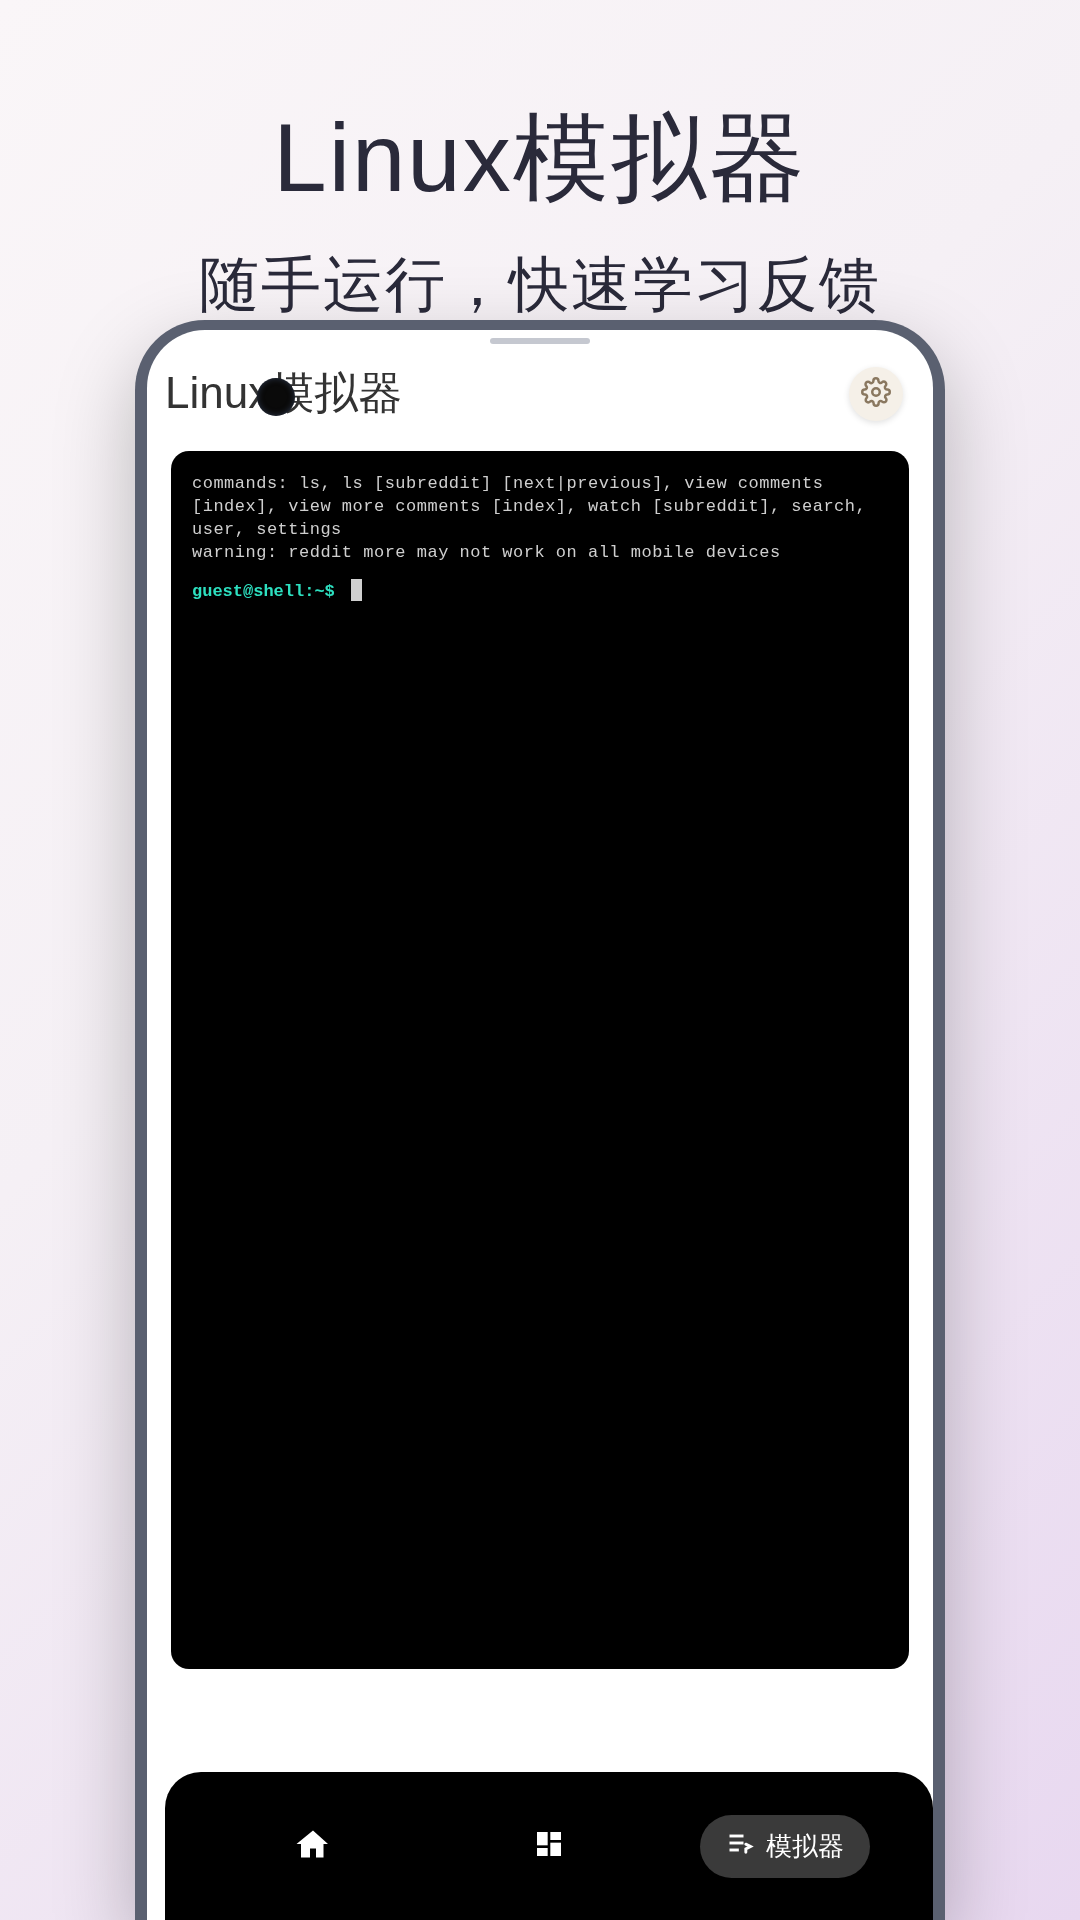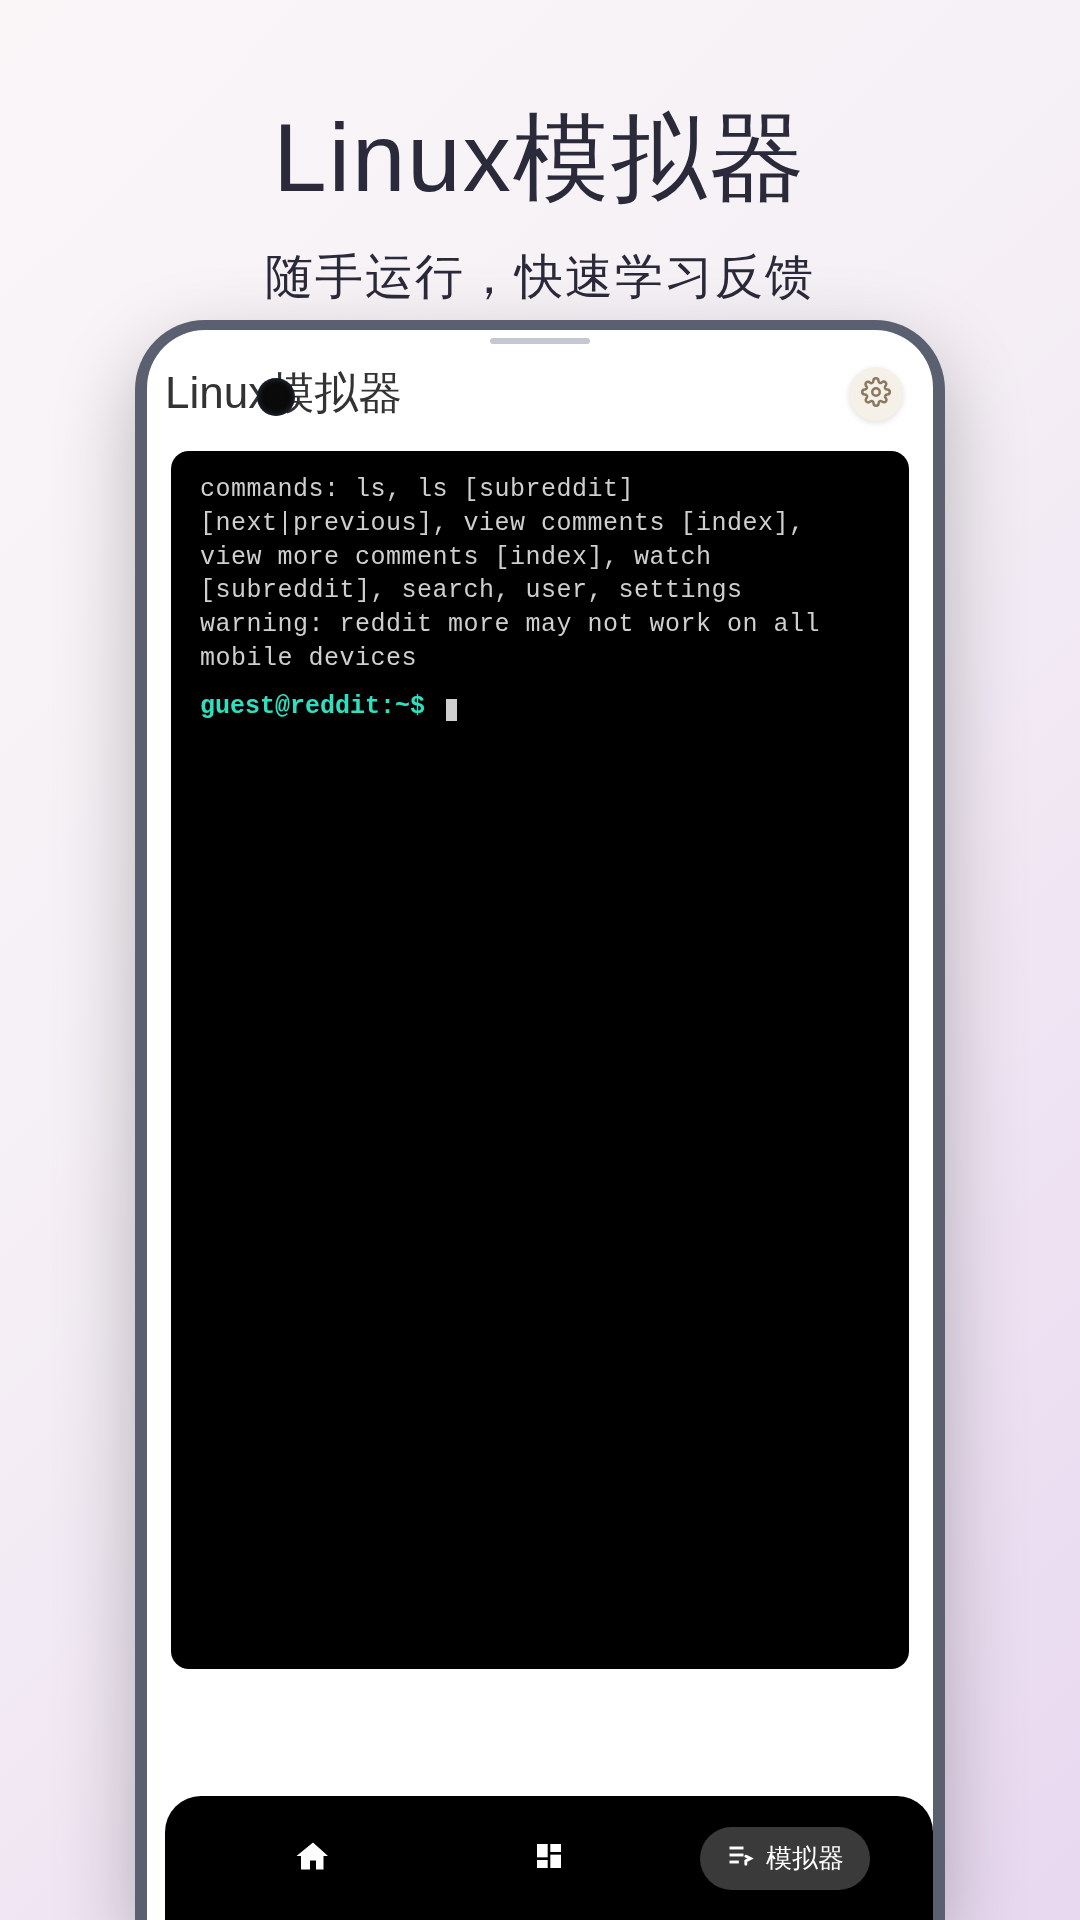--- a/index.html
+++ b/index.html
@@ -16,21 +16,21 @@
   text-align: center;
   padding-top: 95px;
 }
 .hero-title h1 {
   font-size: 96px;
   font-weight: 400;
   color: #2a2a3a;
   letter-spacing: 2px;
 }
 .hero-title h2 {
-  font-size: 48px;
+  font-size: 60px;
   font-weight: 400;
   color: #2a2a3a;
   margin-top: 20px;
   letter-spacing: 2px;
 }
 
 .phone-frame {
   position: absolute;
   top: 320px;
   left: 50%;
@@ -92,24 +92,24 @@
   align-items: center;
   justify-content: center;
   box-shadow: 0 2px 6px rgba(0,0,0,0.12);
   cursor: pointer;
 }
 
 .terminal {
   margin: 16px 24px 0 24px;
   background: #000;
   border-radius: 18px;
-  padding: 22px 29px;
+  padding: 22px 21px;
   height: 1218px;
   font-family: "Courier New", monospace;
-  font-size: 25px;
+  font-size: 17px;
   line-height: 1.35;
   color: #d0d0d0;
   overflow: hidden;
 }
 .terminal .info { color: #cfcfcf; letter-spacing: 0.5px; }
 .terminal .prompt-line { margin-top: 14px; }
 .terminal .prompt { color: #2de0c0; font-weight: bold; }
 .cursor-block {
   display: inline-block;
   width: 11px;
@@ -119,21 +119,21 @@
   margin-left: 6px;
 }
 
 .bottom-nav {
   position: absolute;
   bottom: 0;
   left: 18px;
   right: 0;
   background: #000;
   border-radius: 36px 36px 0 0;
-  height: 124px;
+  height: 148px;
   display: flex;
   align-items: center;
   justify-content: space-around;
   padding: 0 30px;
 }
 .nav-item {
   flex: 1;
   display: flex;
   align-items: center;
   justify-content: center;
@@ -173,21 +173,21 @@
             <path d="M19.4 15a1.65 1.65 0 0 0 .33 1.82l.06.06a2 2 0 1 1-2.83 2.83l-.06-.06a1.65 1.65 0 0 0-1.82-.33 1.65 1.65 0 0 0-1 1.51V21a2 2 0 0 1-4 0v-.09a1.65 1.65 0 0 0-1-1.51 1.65 1.65 0 0 0-1.82.33l-.06.06a2 2 0 1 1-2.83-2.83l.06-.06a1.65 1.65 0 0 0 .33-1.82 1.65 1.65 0 0 0-1.51-1H3a2 2 0 0 1 0-4h.09a1.65 1.65 0 0 0 1.51-1 1.65 1.65 0 0 0-.33-1.82l-.06-.06a2 2 0 1 1 2.83-2.83l.06.06a1.65 1.65 0 0 0 1.82.33h0a1.65 1.65 0 0 0 1-1.51V3a2 2 0 0 1 4 0v.09a1.65 1.65 0 0 0 1 1.51 1.65 1.65 0 0 0 1.82-.33l.06-.06a2 2 0 1 1 2.83 2.83l-.06.06a1.65 1.65 0 0 0-.33 1.82v0a1.65 1.65 0 0 0 1.51 1H21a2 2 0 0 1 0 4h-.09a1.65 1.65 0 0 0-1.51 1z"></path>
           </svg>
         </span>
       </div>
     </div>
 
     <div class="terminal">
       <div class="info">commands: ls, ls [subreddit] [next|previous], view comments [index], view more comments [index], watch [subreddit], search, user, settings</div>
       <div class="info">warning: reddit more may not work on all mobile devices</div>
       <div class="prompt-line">
-        <span class="prompt">guest@reddit:~$</span>
+        <span class="prompt">guest@shell:~$</span>
         <span class="cursor-block"></span>
       </div>
     </div>
 
     <div class="bottom-nav">
       <div class="nav-item">
         <span>
           <svg width="36" height="36" viewBox="0 0 24 24" fill="#fff">
             <path d="M12 3l10 9h-3v9h-5v-6h-4v6H4v-9H1z"></path>
           </svg>

